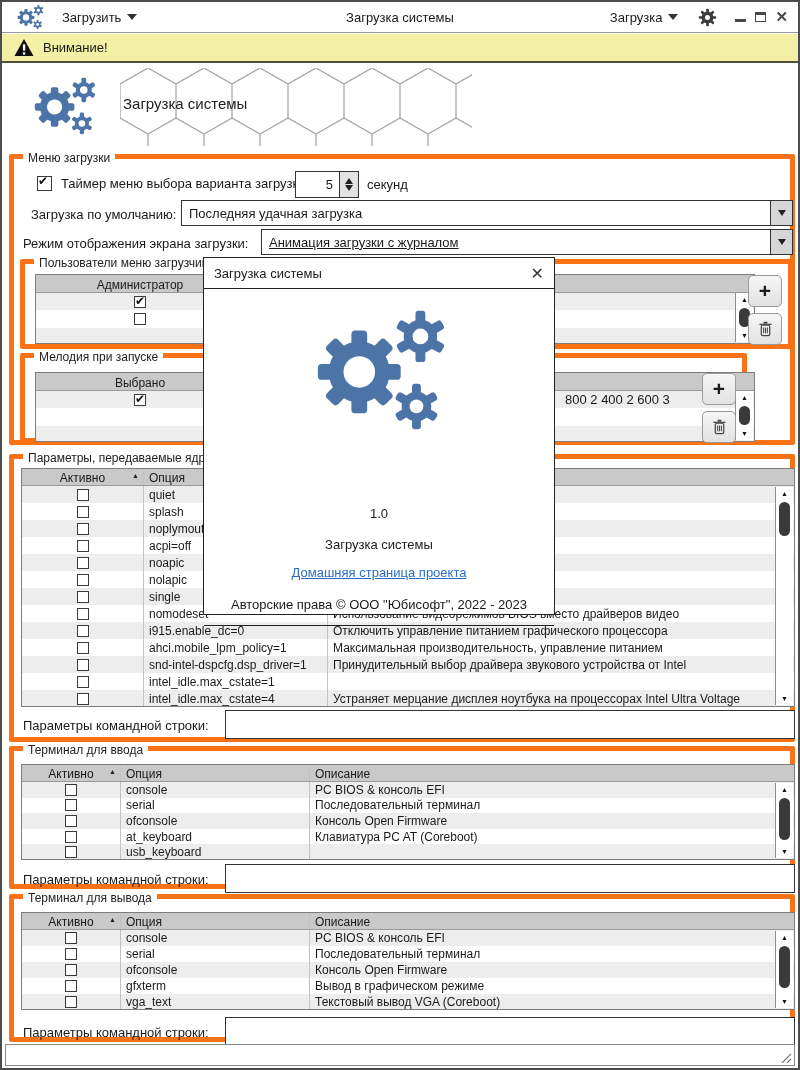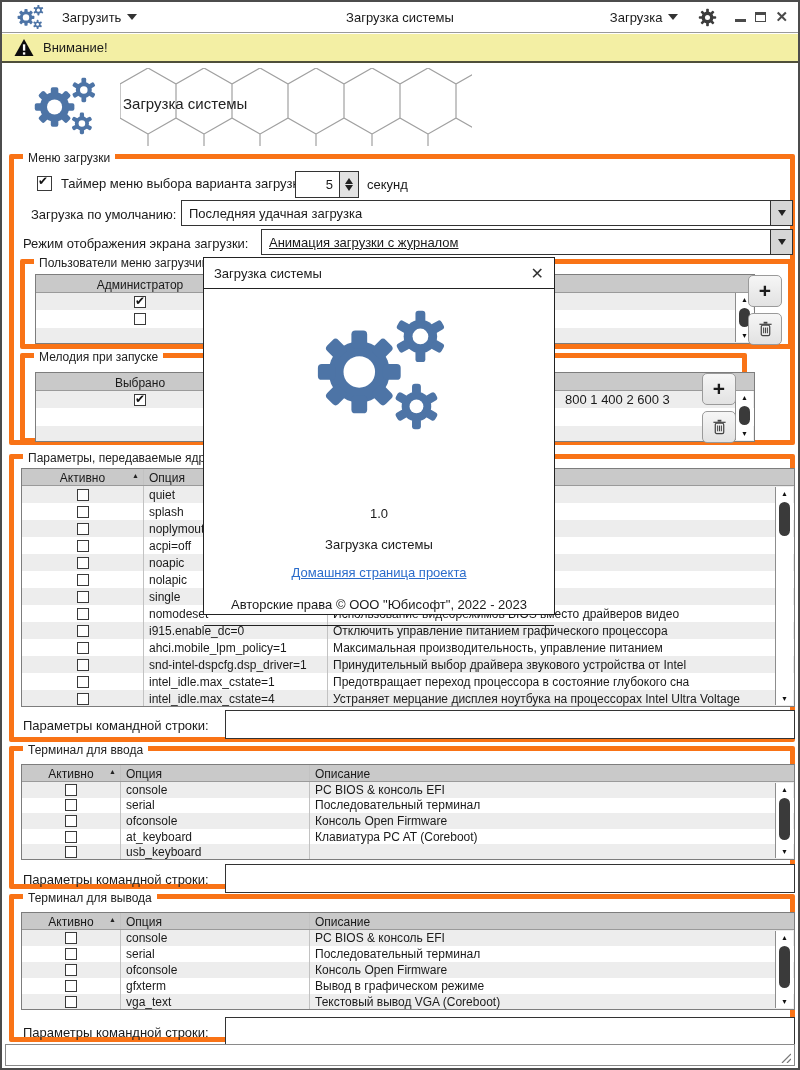--- a/index.html
+++ b/index.html
@@ -291,21 +291,21 @@
         <div class="hcell" style="flex:1; border-right:none;"></div>
       </div>
       <div class="rep">
         
       
           <div class="trow alt">
             <div class="cell c-first">
               <span class="cb checked" style="width:12px;height:12px;"></span>
             </div>
             <div class="cell c-desc">
-              <span class="melody-val">800 1 400 2 600 3</span>
+              <span class="melody-val">800 2 400 2 600 3</span>
             </div>
           </div>
         </div>
       <div class="trow"></div>
       <div class="trow alt"></div>
       <div class="vscroll">
         <div class="sarrow">▲</div>
         <div class="strack">
             <div class="sthumb th-full"></div>
           </div>
@@ -432,21 +432,20 @@
           </div>
           <div class="cell c-option">snd-intel-dspcfg.dsp_driver=1</div>
           <div class="cell c-desc">Принудительный выбор драйвера звукового устройства от Intel</div>
         </div>
       
         <div class="trow">
           <div class="cell c-active">
             <span class="cb" style="width:12px;height:12px;"></span>
           </div>
           <div class="cell c-option">intel_idle.max_cstate=1</div>
-          <div class="cell c-desc">Предотвращает переход процессора в состояние глубокого сна</div>
         </div>
       
         <div class="trow alt">
           <div class="cell c-active">
             <span class="cb" style="width:12px;height:12px;"></span>
           </div>
           <div class="cell c-option">intel_idle.max_cstate=4</div>
           <div class="cell c-desc">Устраняет мерцание дисплея ноутбука на процессорах Intel Ultra Voltage</div>
         </div>
       </div>

